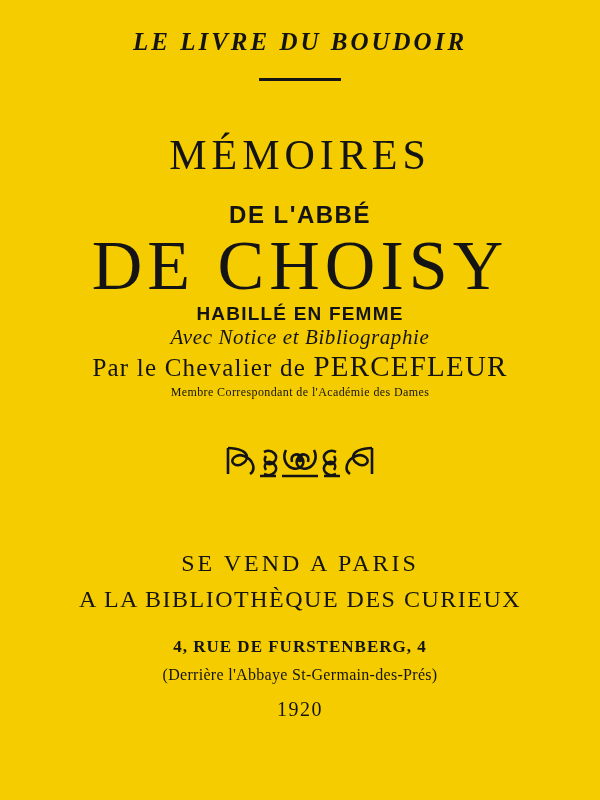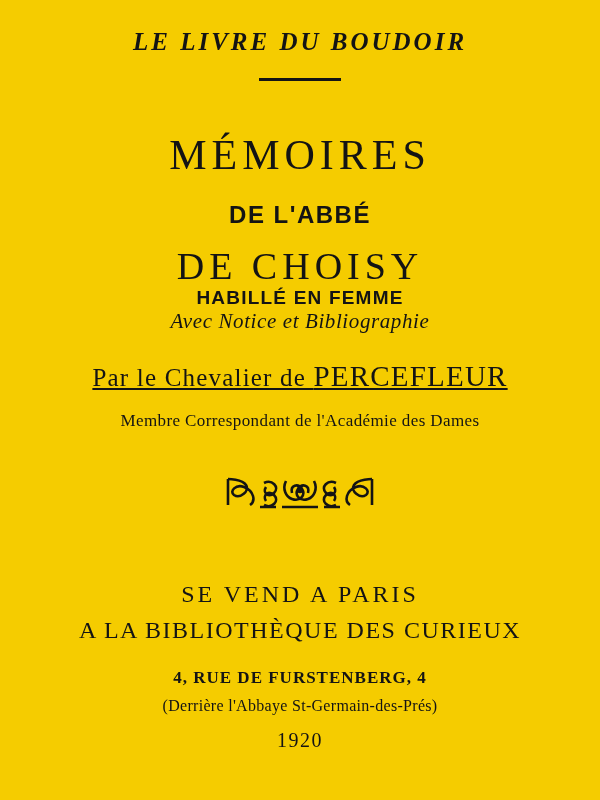--- a/index.html
+++ b/index.html
@@ -49,52 +49,49 @@
   }
   .title-sub {
     font-family: "Liberation Sans", sans-serif;
     font-size: 24px;
     font-weight: bold;
     letter-spacing: 1.5px;
     margin-top: 22px;
   }
   .title-name {
     font-family: "Liberation Serif", serif;
-    font-size: 38px;
+    font-size: 70px;
     letter-spacing: 5px;
-    margin-top: 18px;
     line-height: 1.05;
   }
   .title-tag {
     font-family: "Liberation Sans", sans-serif;
     font-size: 19px;
     font-weight: bold;
     letter-spacing: 1.2px;
   }
   .notice {
     font-family: "Liberation Serif", serif;
     font-style: italic;
     font-size: 21px;
     letter-spacing: 0.6px;
   }
   .author {
     font-family: "Liberation Serif", serif;
     font-size: 25px;
     letter-spacing: 1.2px;
-    margin-top: 26px;
-    text-decoration: underline;
   }
   .author .big {
     font-size: 29px;
   }
   .affiliation {
     font-family: "Liberation Serif", serif;
-    font-size: 17px;
+    font-size: 12px;
     letter-spacing: 0.4px;
-    margin-top: 18px;
+    margin-top: 2px;
   }
   .ornament {
     margin-top: 42px;
     width: 160px;
     height: 38px;
     display: flex;
     align-items: center;
     justify-content: center;
   }
   .imprint {

